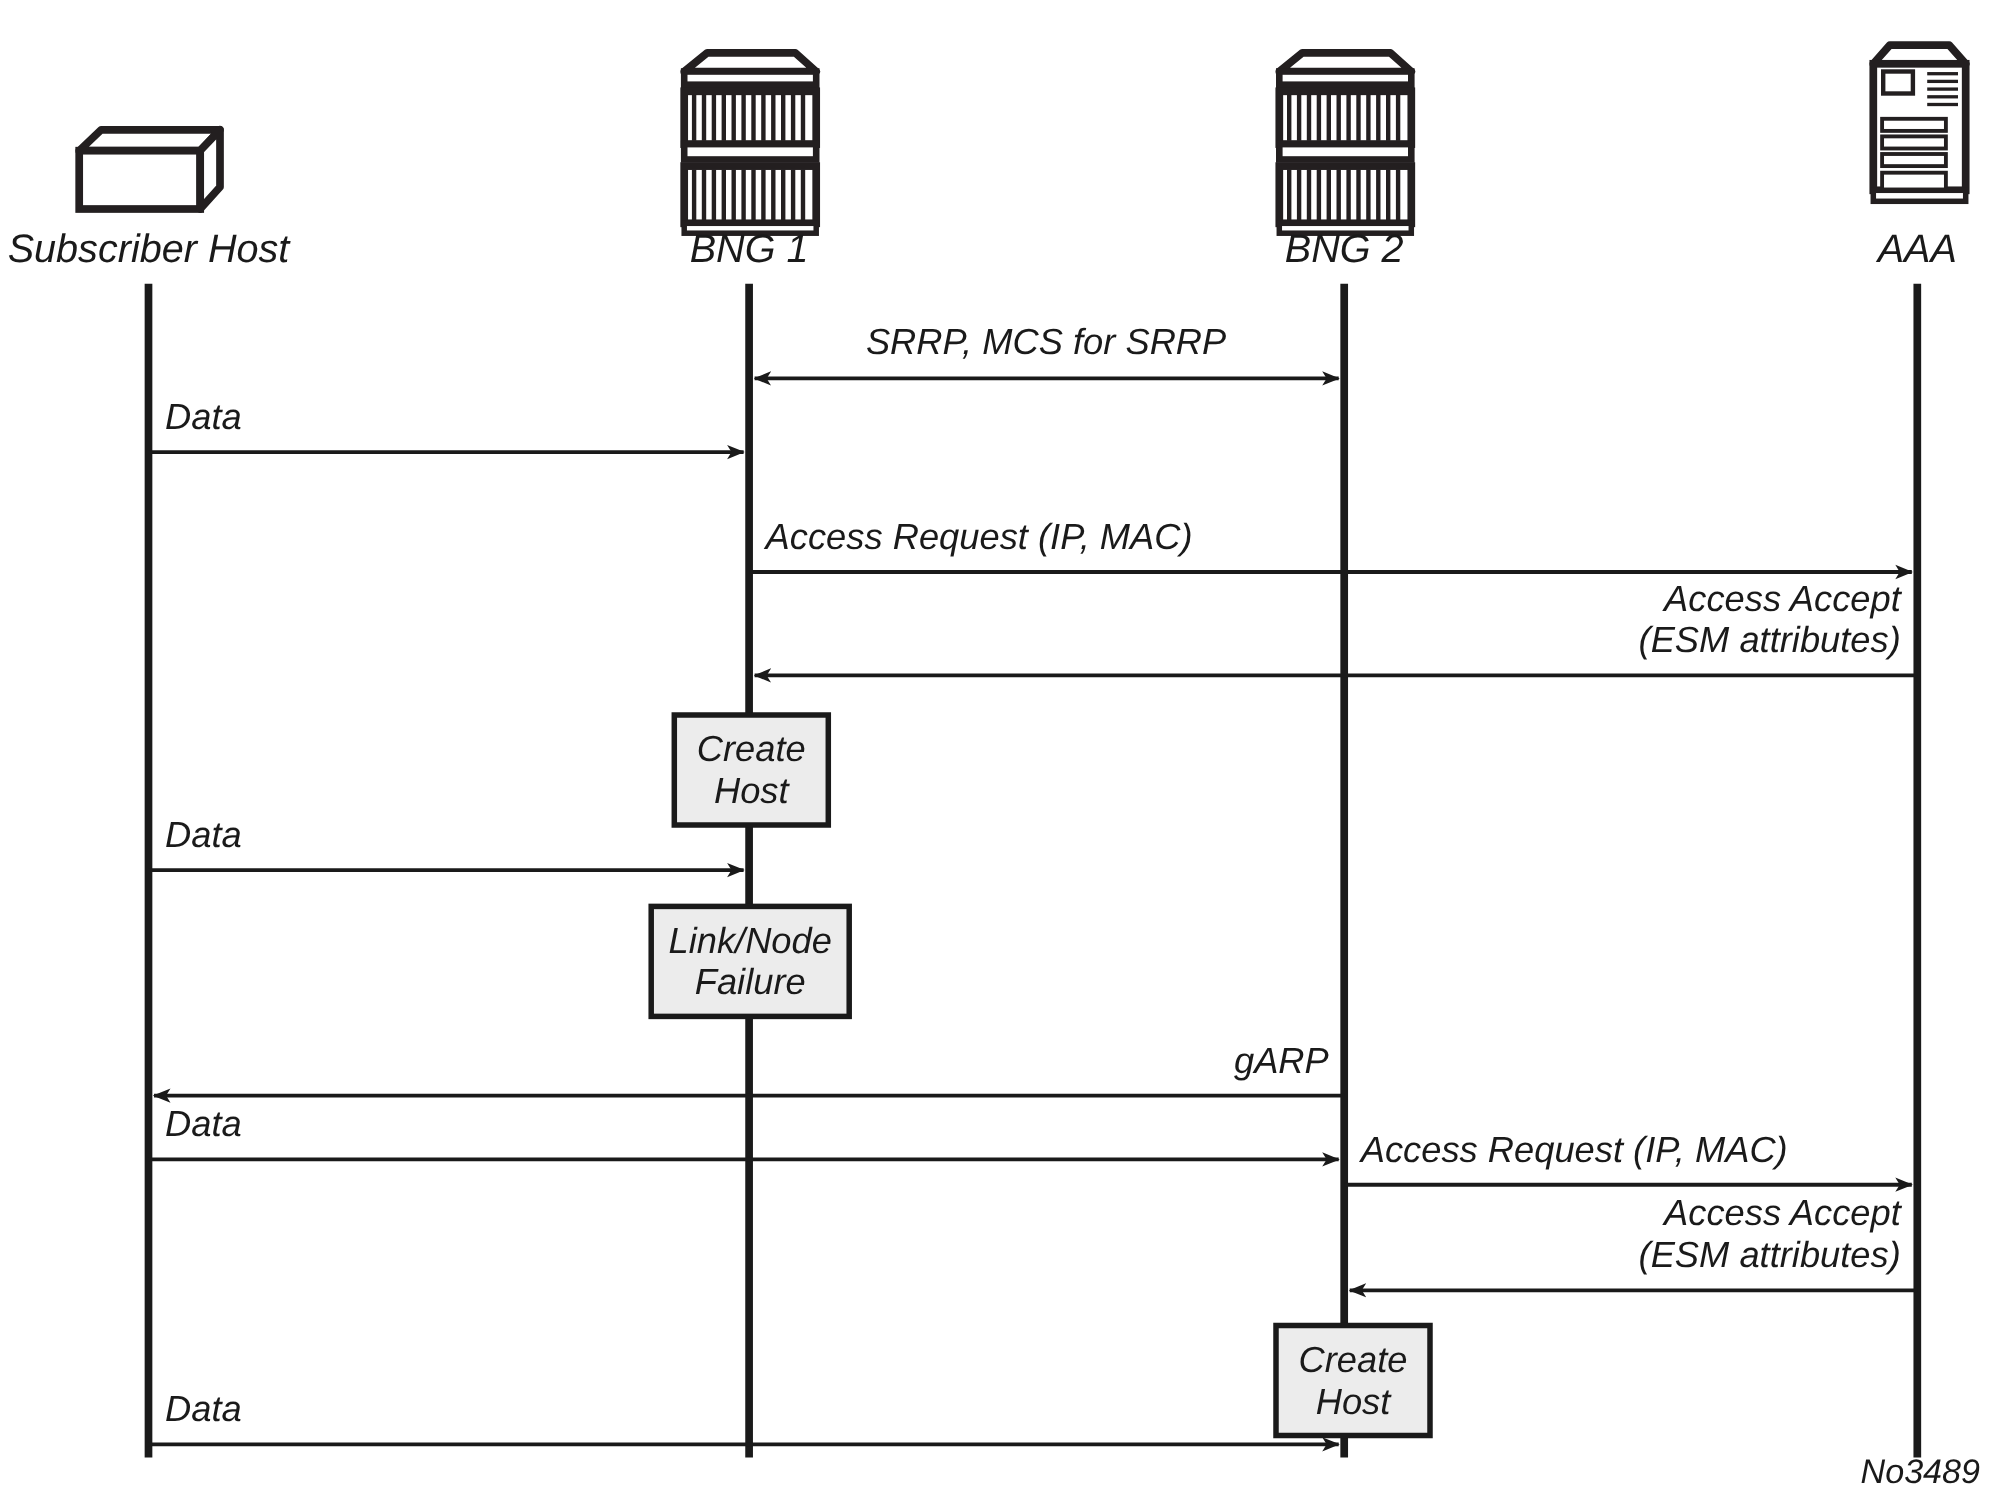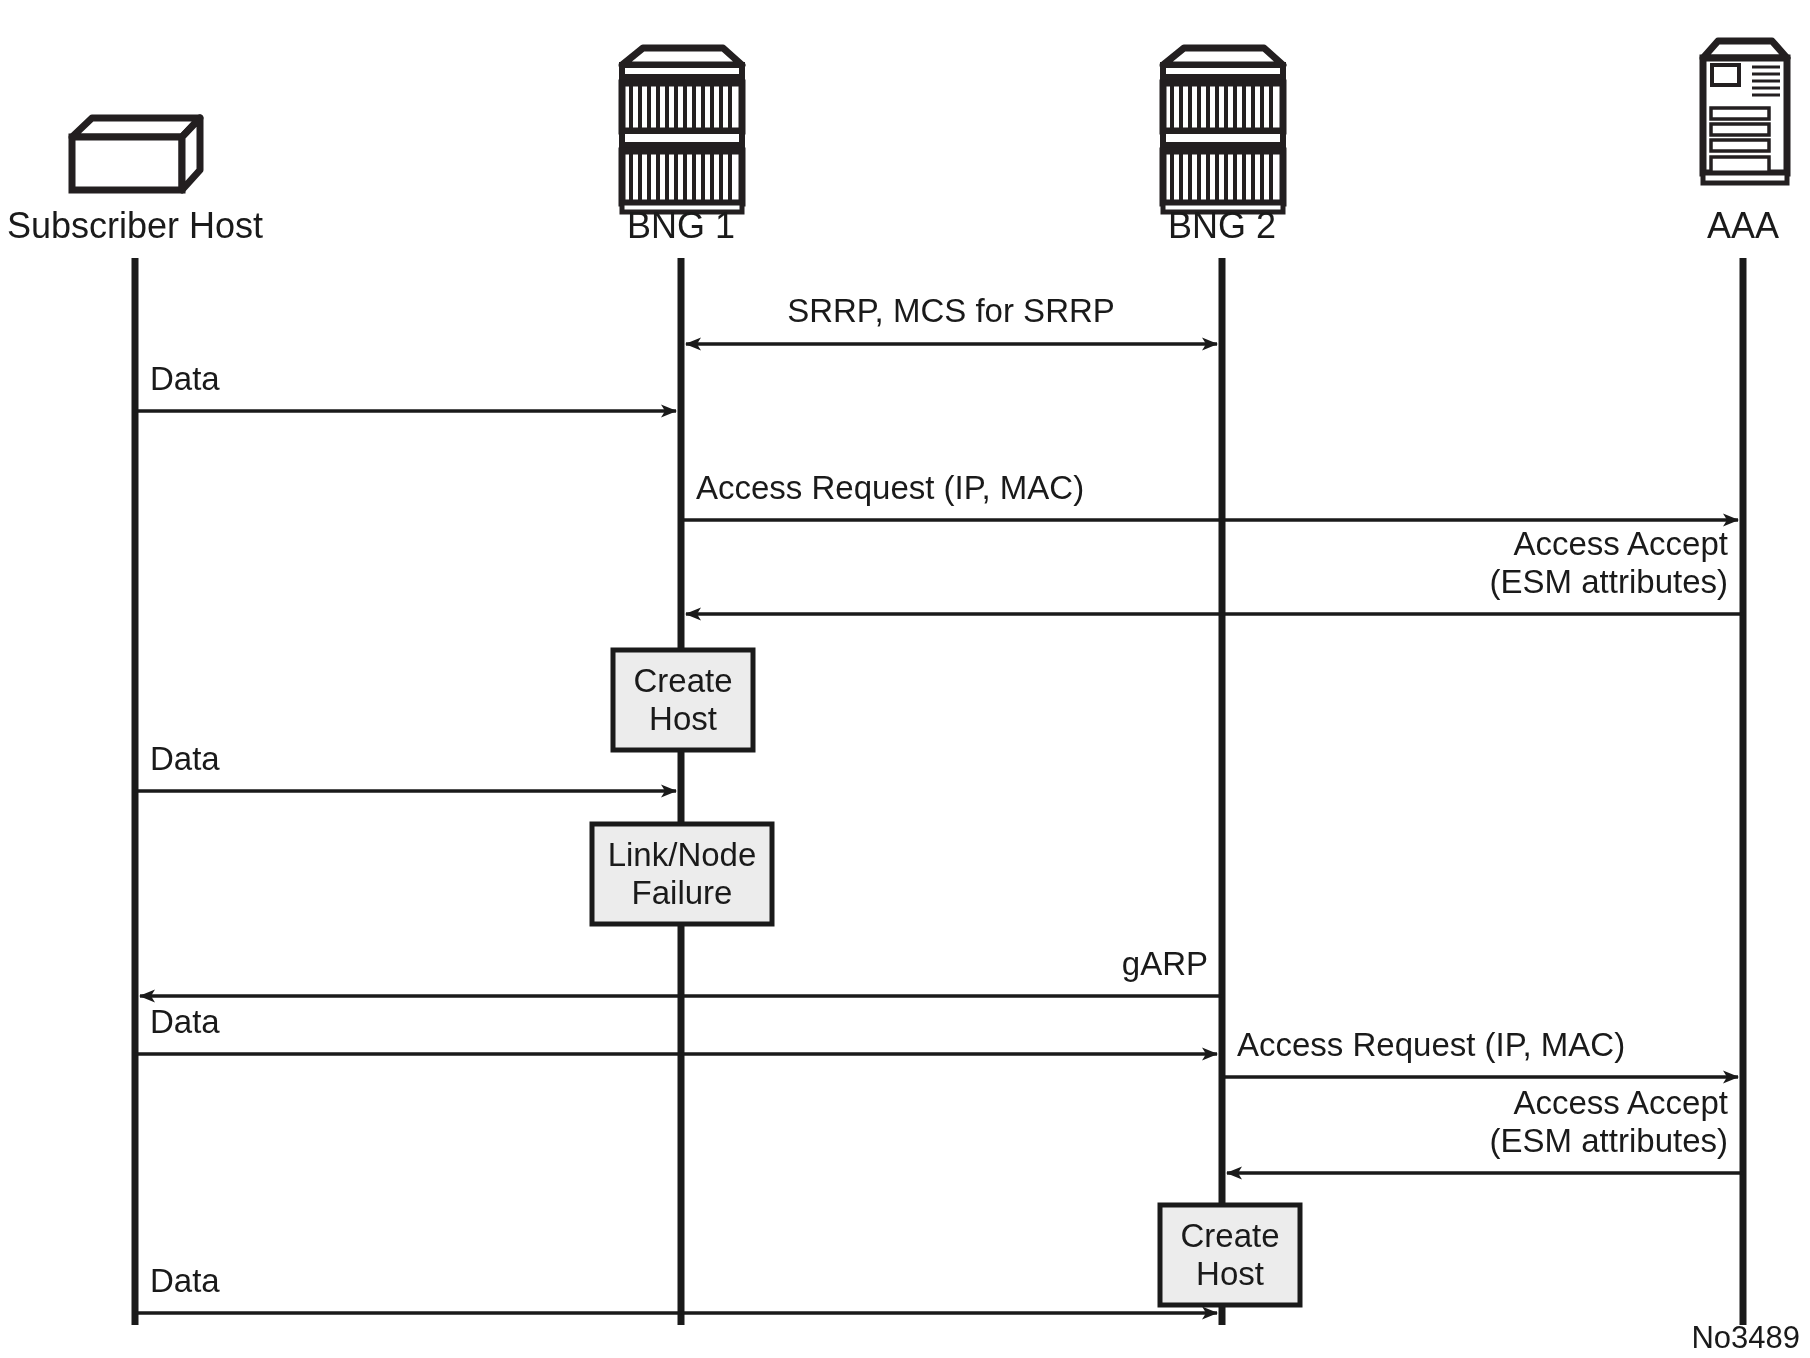--- a/index.html
+++ b/index.html
@@ -10,20 +10,21 @@
   body {
     font-family: "Liberation Sans", sans-serif;
     color: #1a1a1a;
   }
   #stage {
     position: relative;
     width: 1810px;
     height: 1358px;
     background: #ffffff;
     overflow: hidden;
+    font-style: italic;
   }
   svg#diagram {
     position: absolute;
     left: 0;
     top: 0;
     width: 1810px;
     height: 1358px;
   }
   .lifeline {
     stroke: #1a1a1a;

